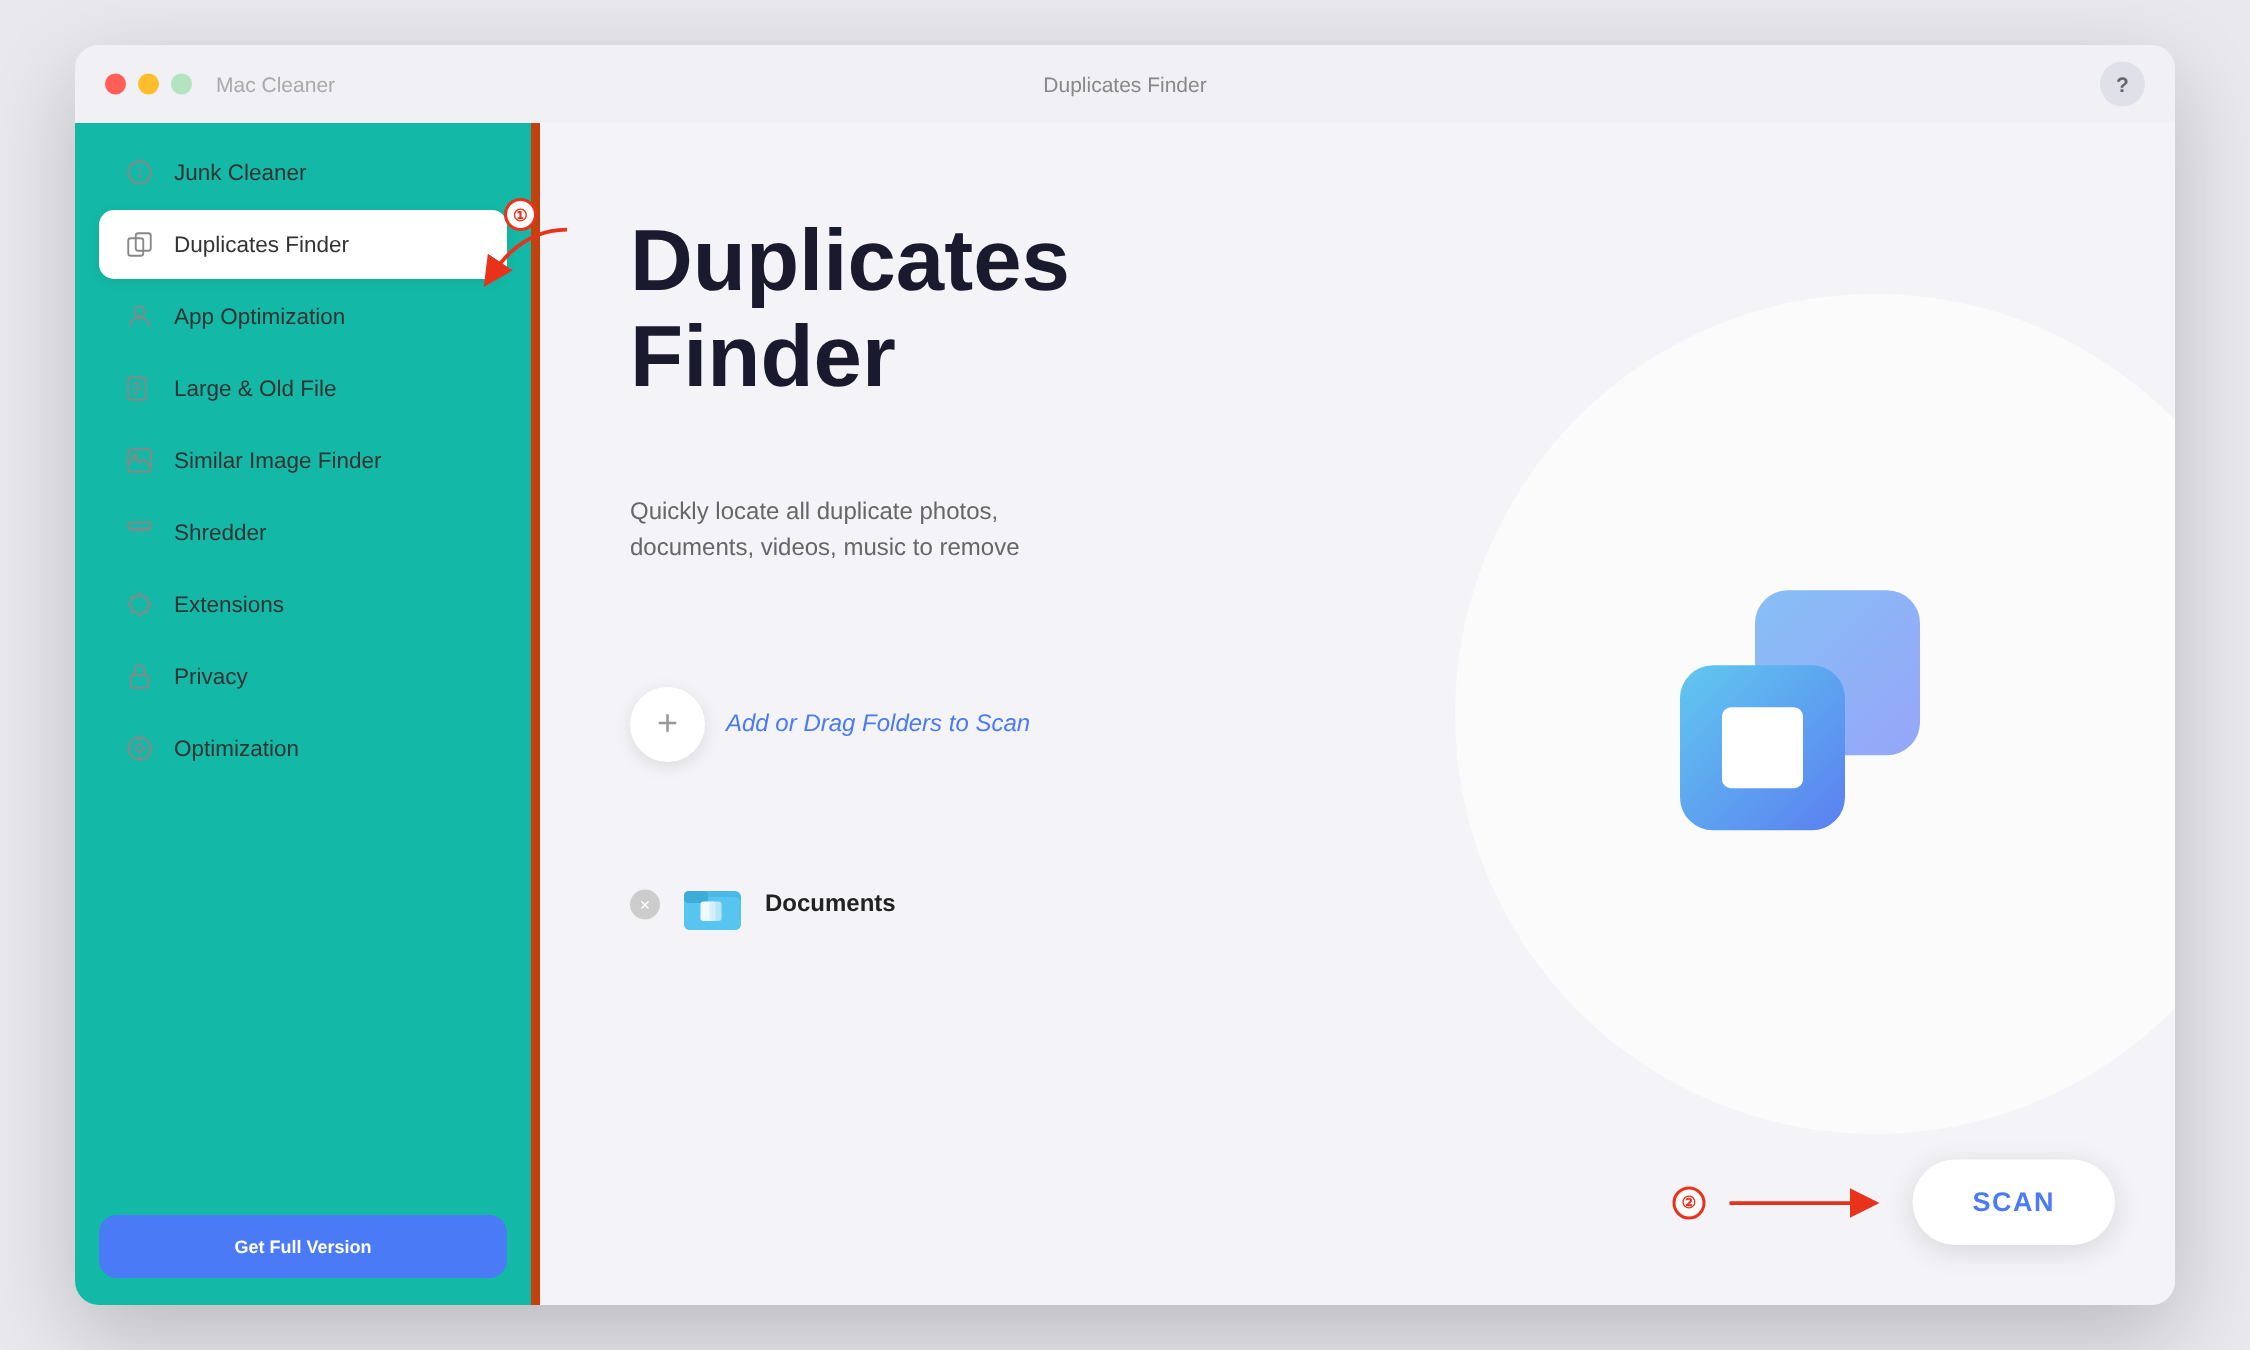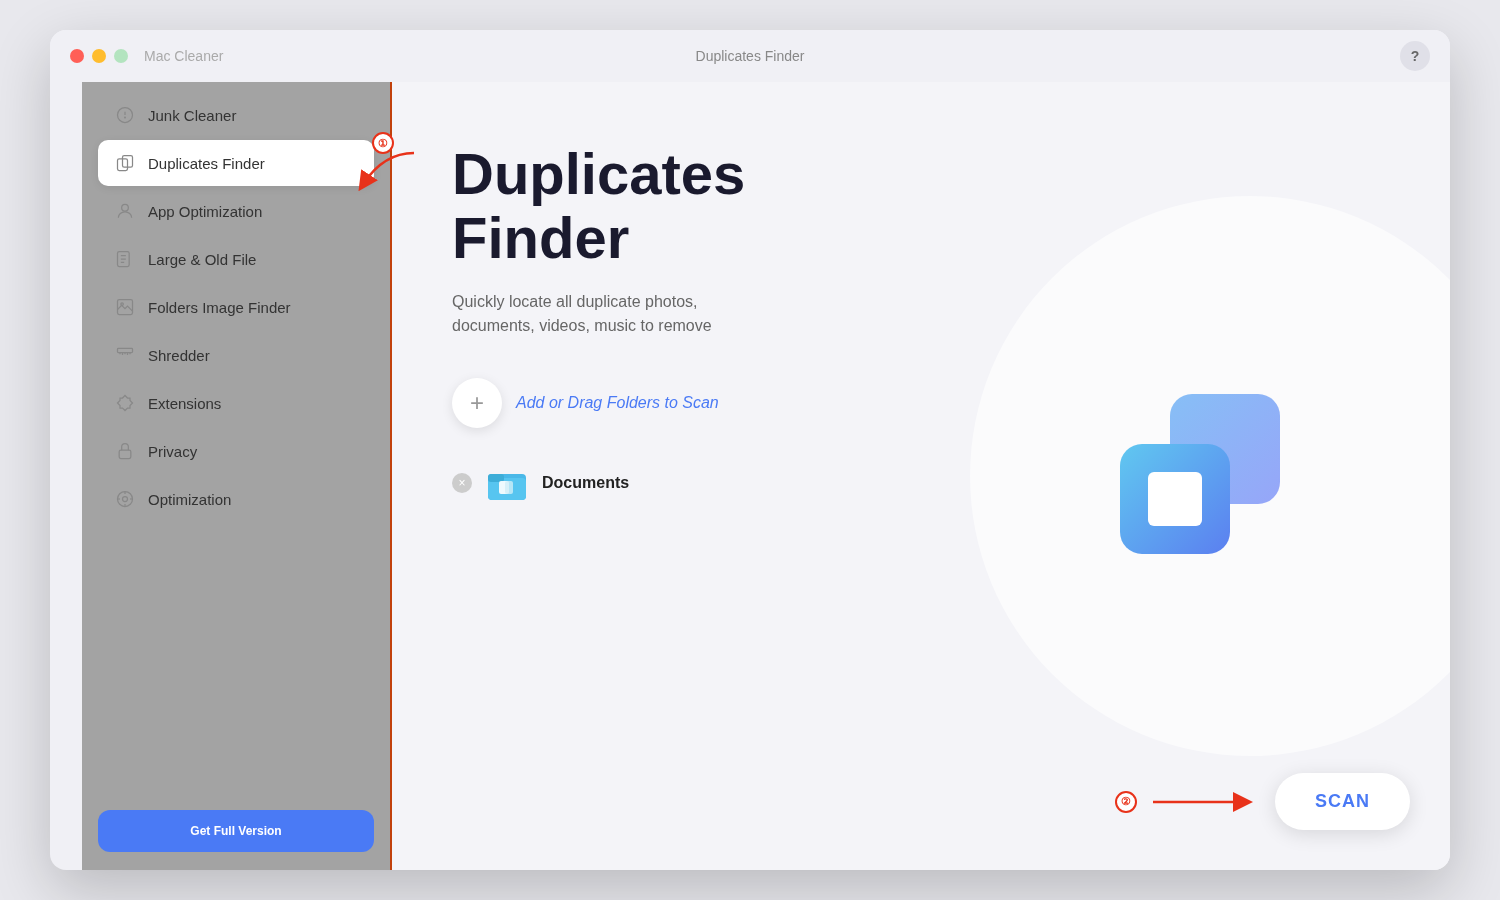--- a/index.html
+++ b/index.html
@@ -88,27 +88,26 @@
     
     .main-content {
       display: flex;
       flex: 1;
       overflow: hidden;
     }
 
     
     .sidebar {
       width: 310px;
-      background: #a3a3a3;
+      background: #14b8a6;
       display: flex;
       flex-direction: column;
       padding: 10px 16px;
       flex-shrink: 0;
-      border-right: 2px solid #c2410c;
-      margin-left: 32px;
+      border-right: 6px solid #c2410c;
     }
 
     .sidebar-nav {
       flex: 1;
       display: flex;
       flex-direction: column;
       gap: 2px;
     }
 
     .sidebar-item {
@@ -183,20 +182,21 @@
       opacity: 0.6;
     }
 
     .content-area {
       position: relative;
       z-index: 1;
       padding: 60px 60px 40px 60px;
       flex: 1;
       display: flex;
       flex-direction: column;
+      gap: 40px;
     }
 
     .page-title {
       font-size: 58px;
       font-weight: 800;
       color: #1a1a2e;
       line-height: 1.1;
       margin-bottom: 20px;
     }
 
@@ -406,21 +406,21 @@
         </div>
 
         <div class="sidebar-item">
           <span class="sidebar-item-icon">
             <svg viewBox="0 0 24 24" fill="none" stroke="currentColor" stroke-width="1.5">
               <rect x="3" y="3" width="18" height="18" rx="2"></rect>
               <circle cx="8.5" cy="8.5" r="1.5"></circle>
               <path d="M3 15l5-5 4 4 3-3 6 6"></path>
             </svg>
           </span>
-          <span>Folders Image Finder</span>
+          <span>Similar Image Finder</span>
         </div>
 
         <div class="sidebar-item">
           <span class="sidebar-item-icon">
             <svg viewBox="0 0 24 24" fill="none" stroke="currentColor" stroke-width="1.5">
               <rect x="3" y="4" width="18" height="5" rx="1"></rect>
               <path d="M6 9v2M9 9v3M12 9v2M15 9v3M18 9v2"></path>
             </svg>
           </span>
           <span>Shredder</span>

